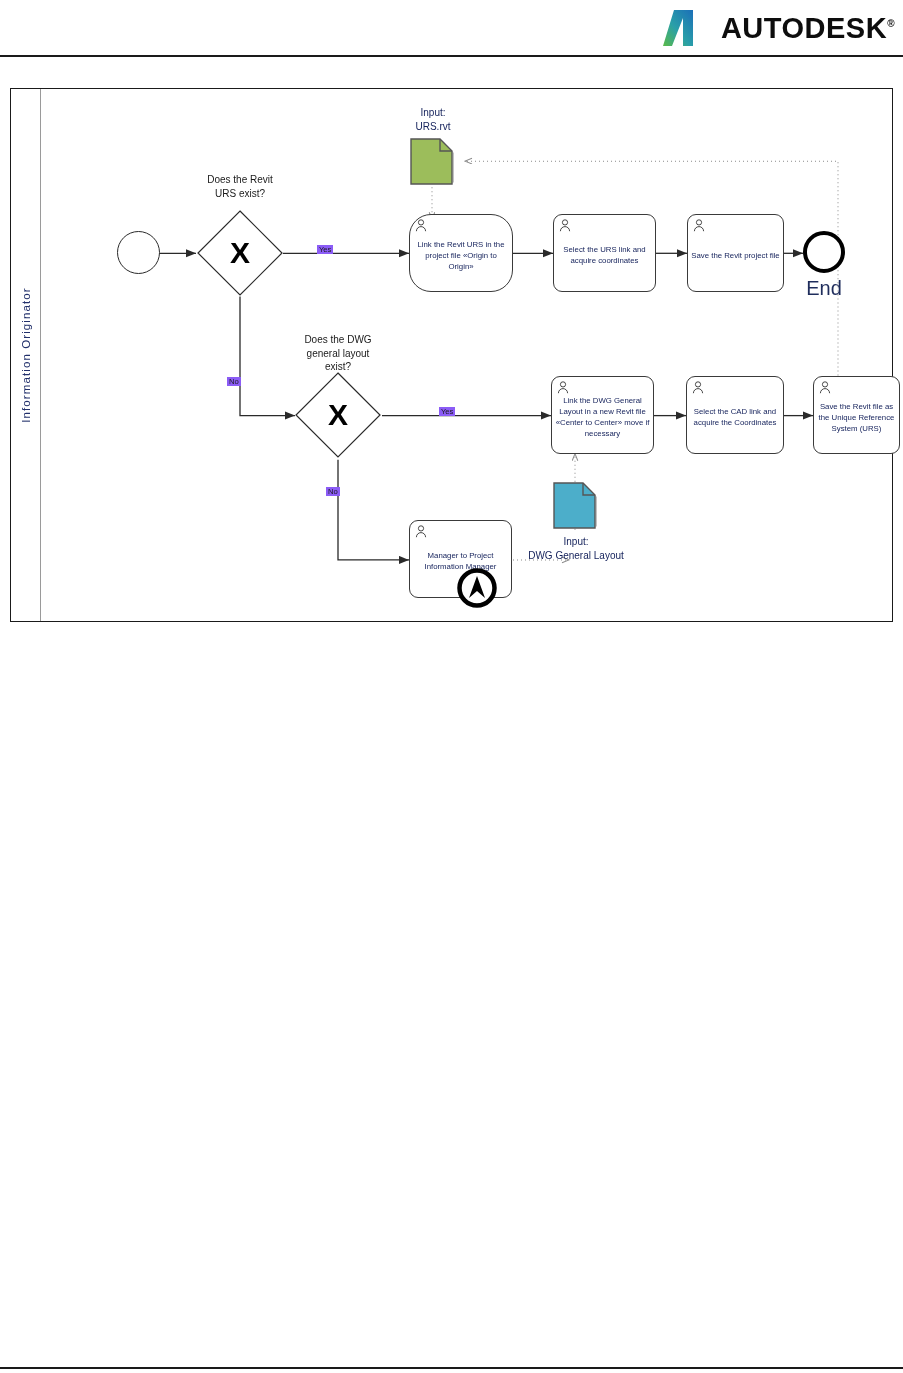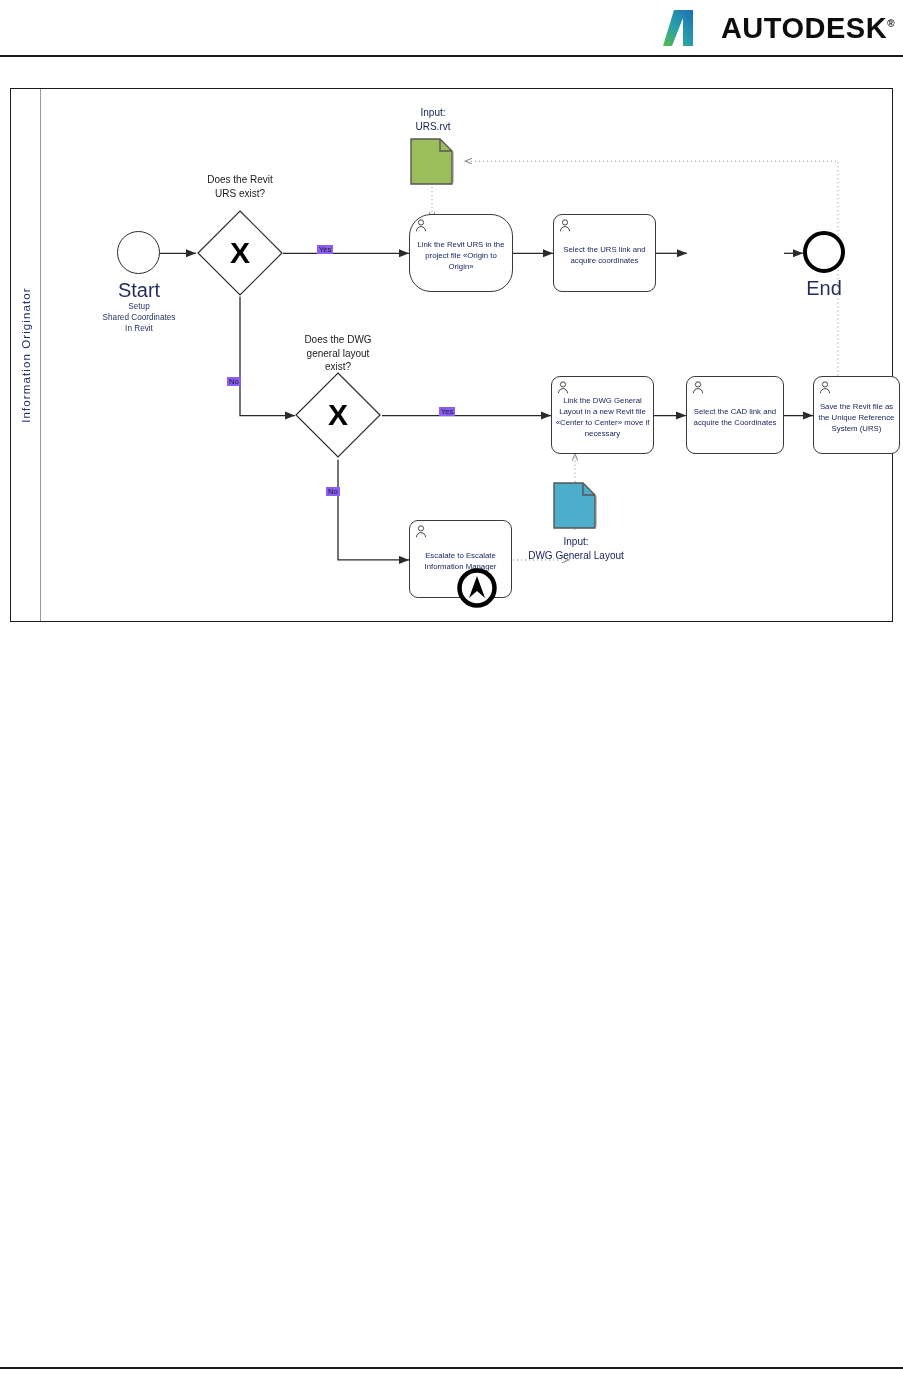--- a/index.html
+++ b/index.html
@@ -114,26 +114,20 @@
       <polyline points="797,290 797,72 424,72" fill="none" stroke="#8a8a8a" stroke-width="1" stroke-dasharray="1,3" marker-end="url(#ahopen)"></polyline>
 
       <line x1="391" y1="98" x2="391" y2="130" stroke="#8a8a8a" stroke-width="1" stroke-dasharray="1,3" marker-end="url(#ahopen)"></line>
 
       <line x1="472" y1="470" x2="528" y2="470" stroke="#8a8a8a" stroke-width="1" stroke-dasharray="1,3" marker-end="url(#ahopen)"></line>
 
       <line x1="534" y1="440" x2="534" y2="364" stroke="#8a8a8a" stroke-width="1" stroke-dasharray="1,3" marker-end="url(#ahopen)"></line>
     </svg>
 
     <div class="node ev ev-start" style="left:76px;top:142px;width:43px;height:43px;"></div>
-    <div class="ev-label" style="left:24px;top:190px;width:148px;">
-      <div class="big">Start</div>
-      <div class="sub-label" style="white-space:pre-line;">Setup
-Shared Coordinates
-In Revit</div>
-    </div>
 
     <div class="gw" style="left:155px;top:120px;width:88px;height:88px;">
       <svg class="diamond" viewBox="0 0 88 88">
         <polygon points="44,2 86,44 44,86 2,44" fill="#ffffff" stroke="#2a2a2a" stroke-width="1.2"></polygon>
       </svg>
       <div class="xm">X</div>
     </div>
     <div class="gw-label" style="left:129px;top:84px;width:140px;">Does the Revit
 URS exist?</div>
 
@@ -156,20 +150,27 @@
     </div>
 
     <div class="task" style="left:512px;top:125px;width:103px;height:78px;padding-left:16px;">
       <svg class="task-icon" viewBox="0 0 12 13">
         <circle cx="6" cy="3.4" r="2.6" fill="none" stroke="#333" stroke-width="0.9"></circle>
         <path d="M1.4 12.2 a4.6 4.6 0 0 1 9.2 0" fill="none" stroke="#333" stroke-width="0.9"></path>
       </svg>
       <div class="task-txt">Select the URS link and acquire coordinates</div>
     </div>
 
+    <div class="task" style="left:646px;top:125px;width:97px;height:78px;">
+      <svg class="task-icon" viewBox="0 0 12 13">
+        <circle cx="6" cy="3.4" r="2.6" fill="none" stroke="#333" stroke-width="0.9"></circle>
+        <path d="M1.4 12.2 a4.6 4.6 0 0 1 9.2 0" fill="none" stroke="#333" stroke-width="0.9"></path>
+      </svg>
+      <div class="task-txt">Save the Revit project file</div>
+    </div>
 
     <div class="node ev ev-end" style="left:762px;top:142px;width:42px;height:42px;"></div>
     <div class="ev-label" style="left:733px;top:188px;width:100px;">
       <div class="big">End</div>
     </div>
 
     <div class="task" style="left:510px;top:287px;width:103px;height:78px;">
       <svg class="task-icon" viewBox="0 0 12 13">
         <circle cx="6" cy="3.4" r="2.6" fill="none" stroke="#333" stroke-width="0.9"></circle>
         <path d="M1.4 12.2 a4.6 4.6 0 0 1 9.2 0" fill="none" stroke="#333" stroke-width="0.9"></path>
@@ -191,21 +192,21 @@
         <path d="M1.4 12.2 a4.6 4.6 0 0 1 9.2 0" fill="none" stroke="#333" stroke-width="0.9"></path>
       </svg>
       <div class="task-txt">Select the CAD link and acquire the Coordinates</div>
     </div>
 
     <div class="task" style="left:368px;top:431px;width:103px;height:78px;">
       <svg class="task-icon" viewBox="0 0 12 13">
         <circle cx="6" cy="3.4" r="2.6" fill="none" stroke="#333" stroke-width="0.9"></circle>
         <path d="M1.4 12.2 a4.6 4.6 0 0 1 9.2 0" fill="none" stroke="#333" stroke-width="0.9"></path>
       </svg>
-      <div class="task-txt">Escalate to Escalate Information Manager</div>
+      <div class="task-txt">Manager to Project Information Manager</div>
     </div>
     <svg style="position:absolute;left:416px;top:479px;width:40px;height:40px;" viewBox="0 0 40 40">
       <circle cx="20" cy="20" r="17.5" fill="#fff" stroke="#000" stroke-width="4.5"></circle>
       <path d="M20 8 L28 30 L20 23 L12 30 Z" fill="#000"></path>
     </svg>
 
     <div class="doc-label" style="left:348px;top:17px;width:88px;">Input:
 URS.rvt</div>
     <svg class="doc" style="left:368px;top:48px;width:46px;height:50px;" viewBox="0 0 46 50">
       <path d="M2 2 L31 2 L43 14 L43 47 L2 47 Z" fill="#9CBD5B" stroke="#555" stroke-width="1.4"></path>

